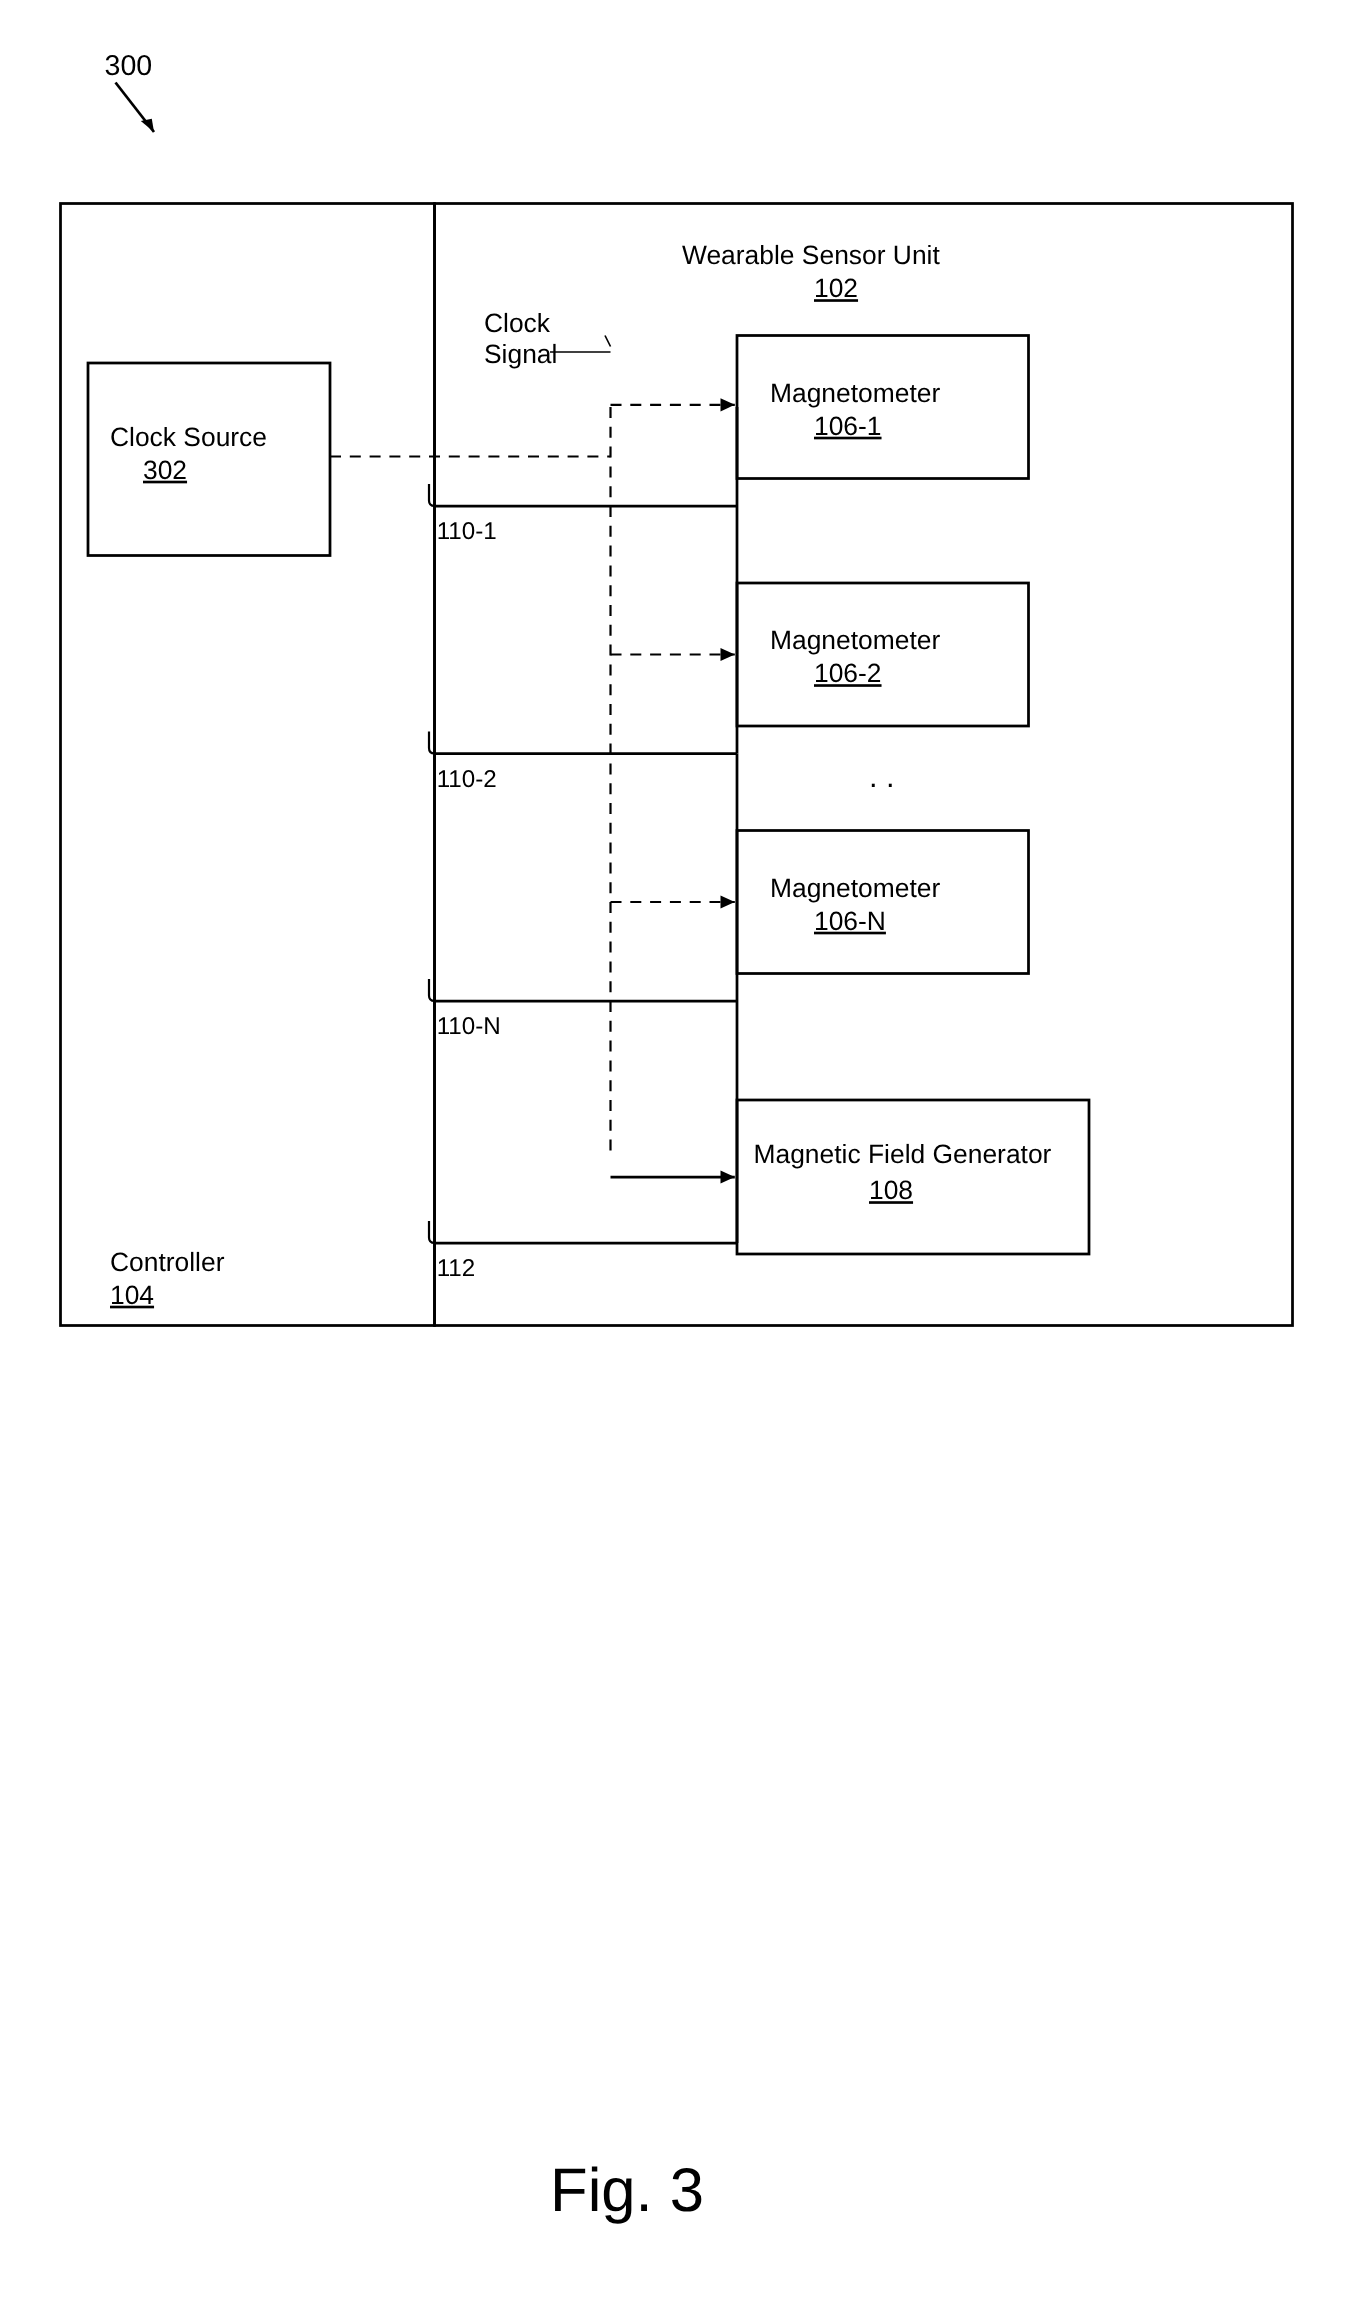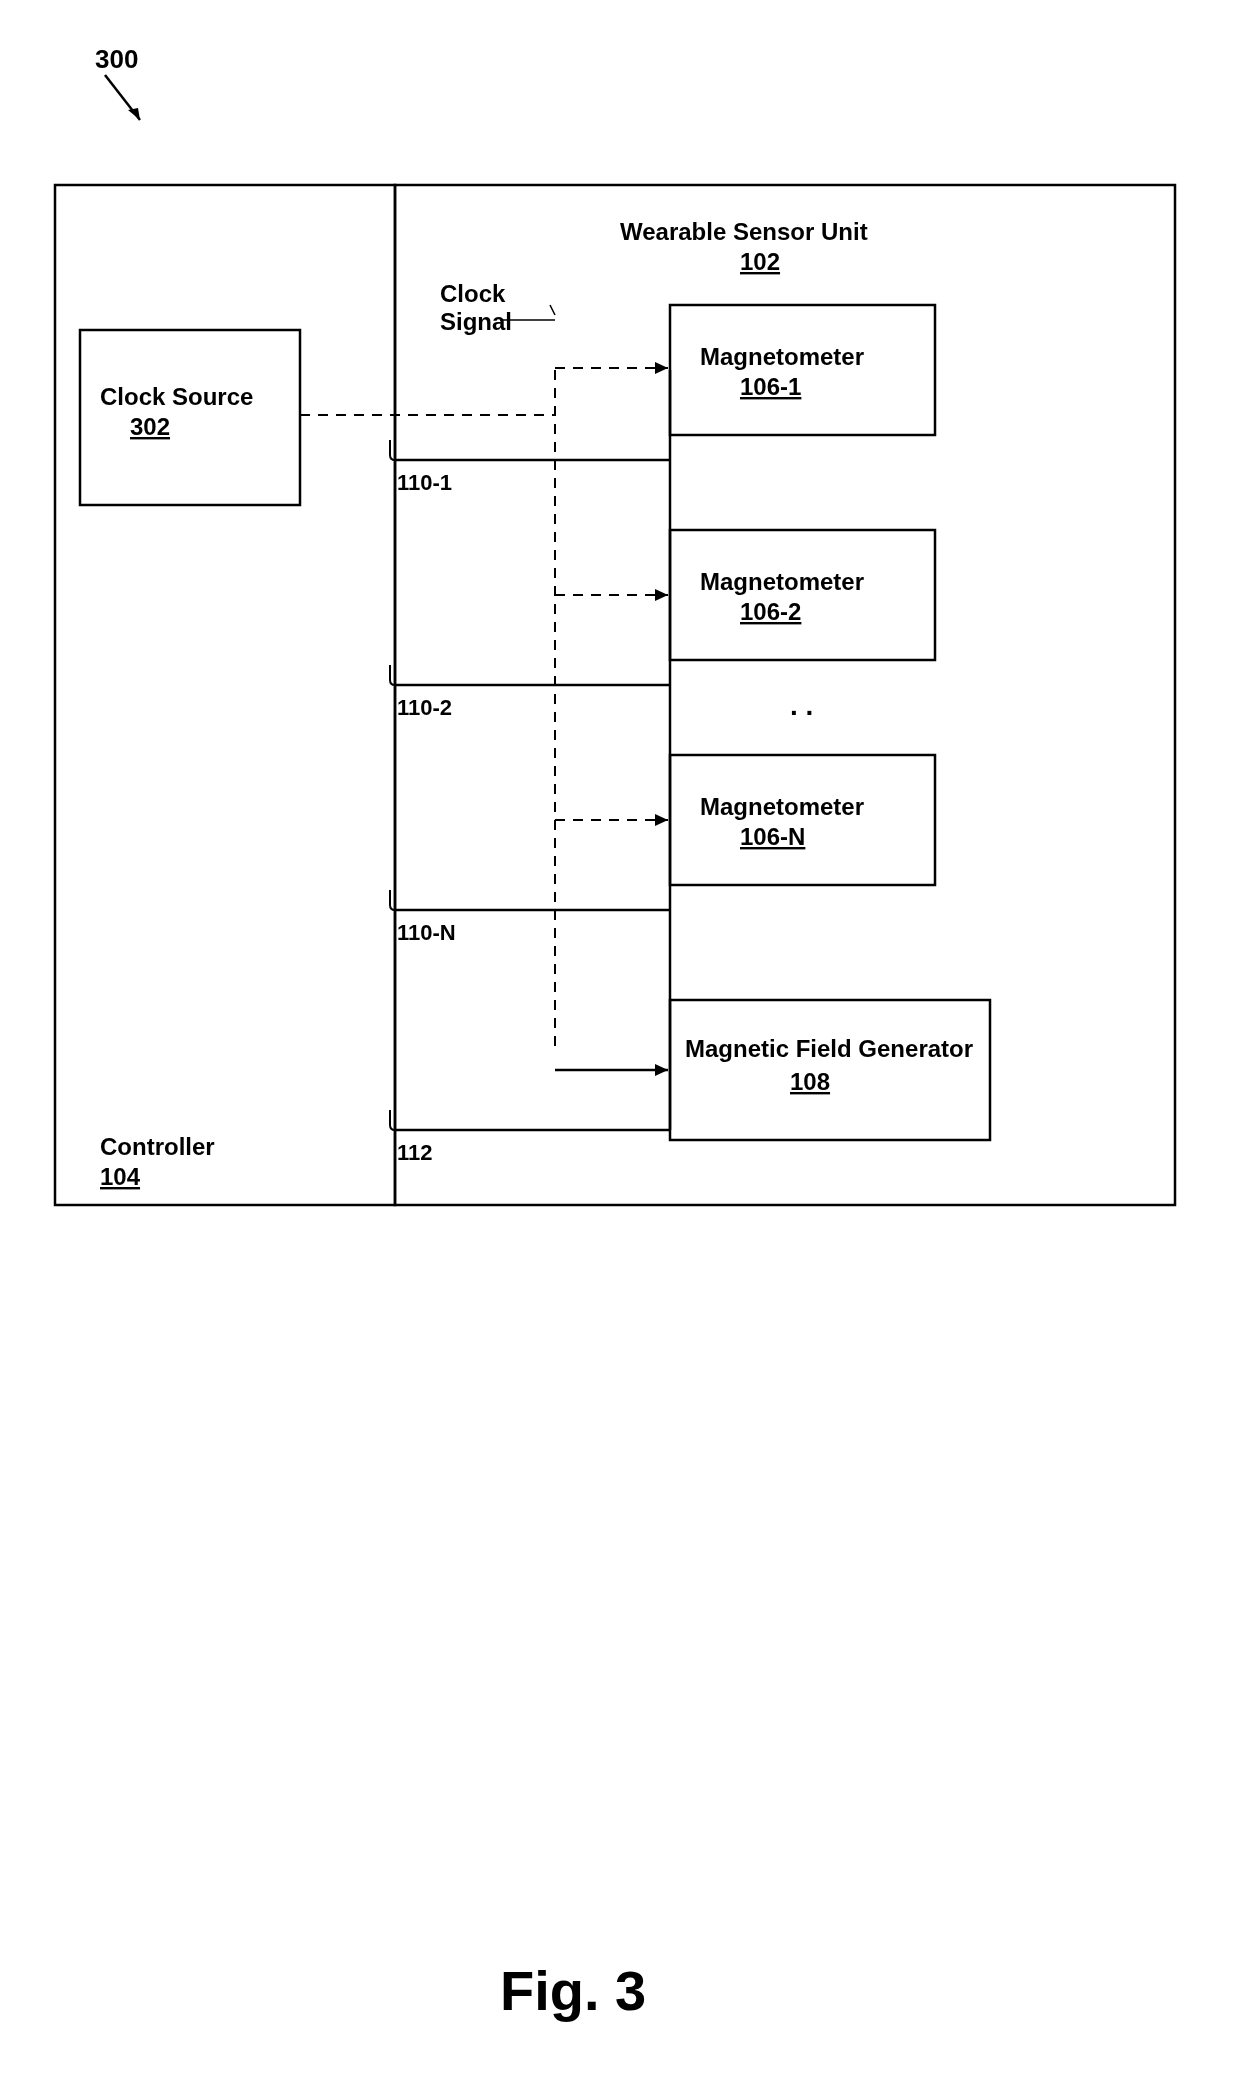--- a/index.html
+++ b/index.html
@@ -12,21 +12,20 @@
       position: relative;
       overflow: hidden;
     }
 
     .diagram-container {
       position: absolute;
       top: 0;
       left: 0;
       width: 1240px;
       height: 2006px;
-      font-weight: bold;
     }
 
     svg {
       position: absolute;
       top: 0;
       left: 0;
       width: 1240px;
       height: 2093px;
     }
   </style>

